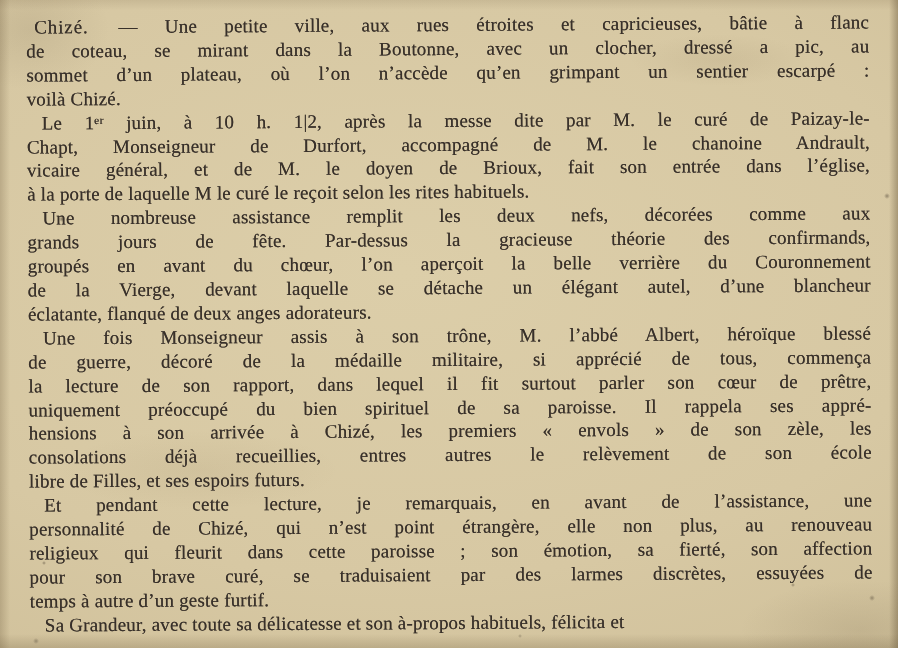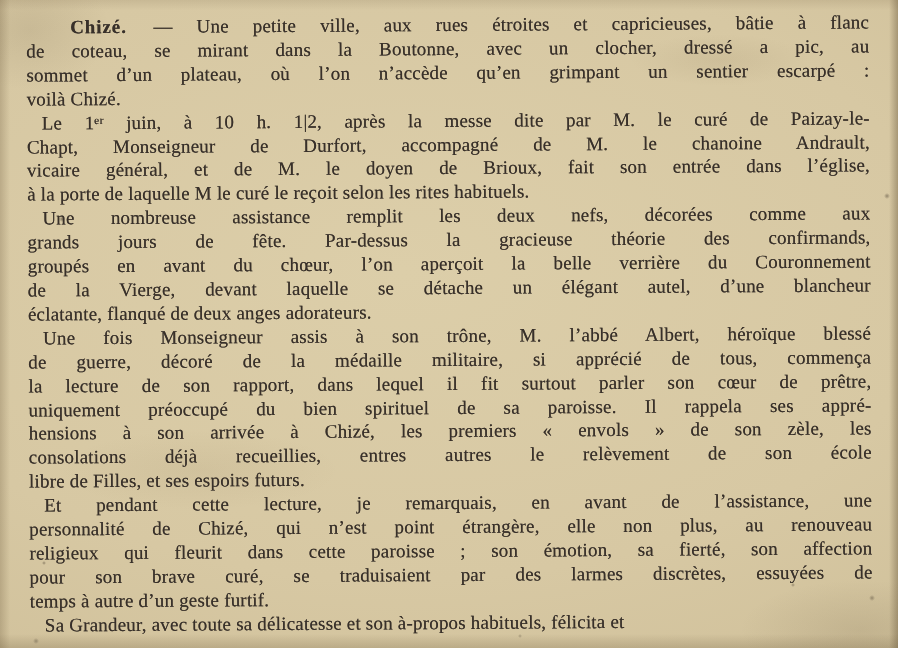--- a/index.html
+++ b/index.html
@@ -64,24 +64,23 @@
   }
   .para { margin: 0; }
   .line {
     text-align: justify;
     text-align-last: justify;
     white-space: normal;
   }
   .line.last  { text-align-last: left; }
   .line.first { text-indent: 15px; }
   strong.lead {
-    font-weight: 700;
+    font-weight: 400;
     letter-spacing: 0.9px;
     padding-right: 2px;
-    margin-left: 36px;
   }
 </style>
 </head>
 <body>
 
 <div class="page"></div>
 <div class="article" style="color: rgb(56, 48, 42);">
     <div class="para">
       <div class="line" style="text-indent: 8px;"><strong class="lead">Chizé. </strong>— Une petite ville, aux rues étroites et capricieuses, bâtie à flanc</div>
       <div class="line">de coteau, se mirant dans la Boutonne, avec un clocher, dressé a pic, au</div>

